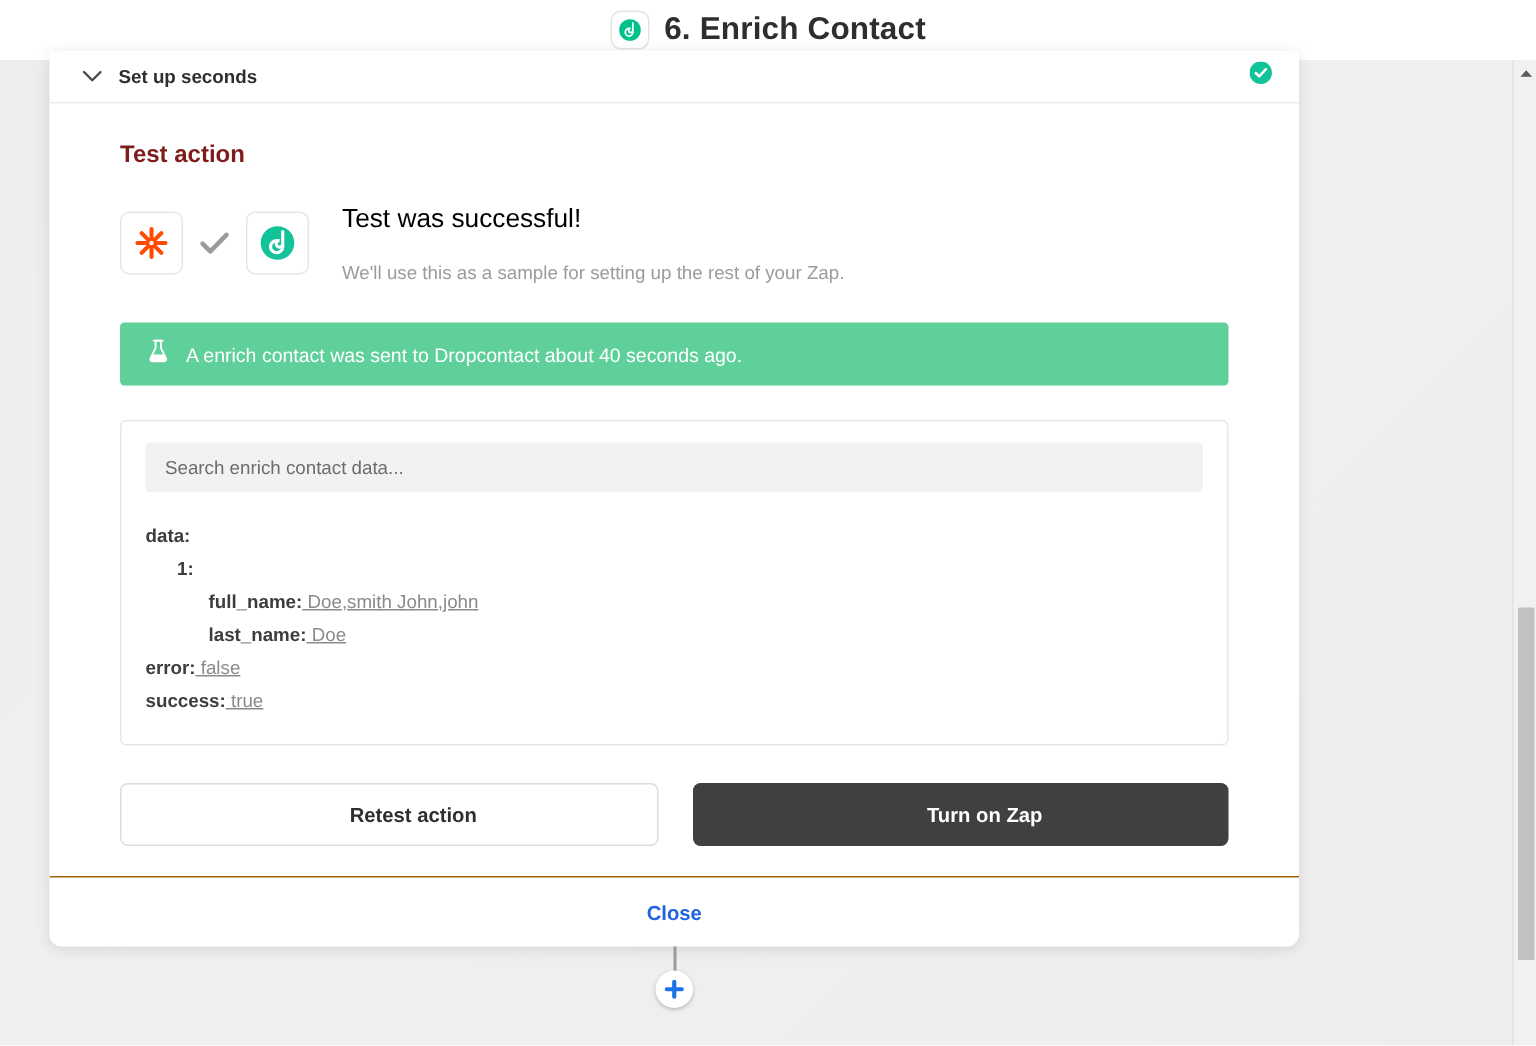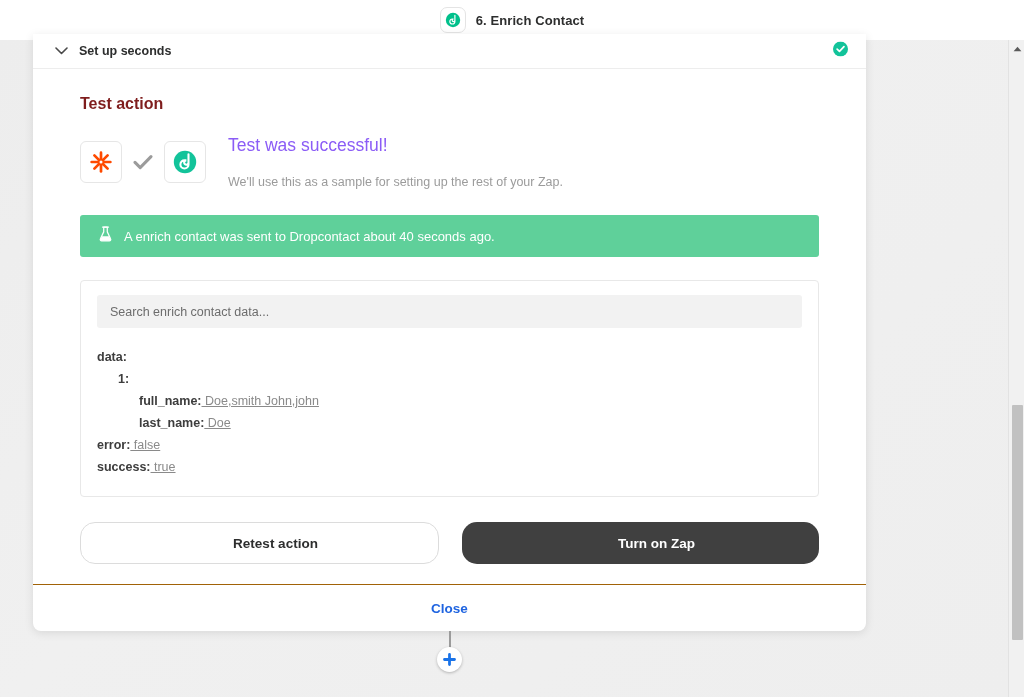--- a/index.html
+++ b/index.html
@@ -39,21 +39,21 @@
     gap: 10px;
   }
   #topbar .step-logo {
     width: 26px; height: 26px;
     border-radius: 7px;
     background: #ffffff;
     border: 1px solid #e4e4e4;
     display: flex; align-items: center; justify-content: center;
   }
   #topbar .step-title {
-    font-size: 13px;
+    font-size: 21px;
     font-weight: bold;
     color: #2d2e2e;
     letter-spacing: .1px;
   }
 
   
   .dc-mark { display: block; }
 
   
   #card {
@@ -117,21 +117,21 @@
     border: 1px solid #e6e6e6;
     border-radius: 6px;
     background: #fff;
     display: flex; align-items: center; justify-content: center;
     flex: 0 0 auto;
   }
   .tick-between { flex: 0 0 auto; display: flex; align-items: center; }
   .result-text { margin-left: 11px; }
   .result-head {
     font-size: 17.5px;
-    color: #8b5cf6;
+    color: #000000;
     line-height: 1.2;
     margin-bottom: 19px;
   }
   .result-sub {
     font-size: 12.5px;
     color: #9b9b9b;
   }
 
   
   .banner {
@@ -179,21 +179,21 @@
   .ind-2 { padding-left: 42px; }
 
   
   .btn-row {
     display: flex;
     gap: 23px;
     padding-bottom: 24px;
   }
   .btn {
     height: 42px;
-    border-radius: 15px;
+    border-radius: 5px;
     font-family: "Liberation Sans", sans-serif;
     font-size: 13.5px;
     font-weight: bold;
     display: flex;
     align-items: center;
     justify-content: center;
     cursor: pointer;
     border: none;
     padding-left: 32px;
   }

